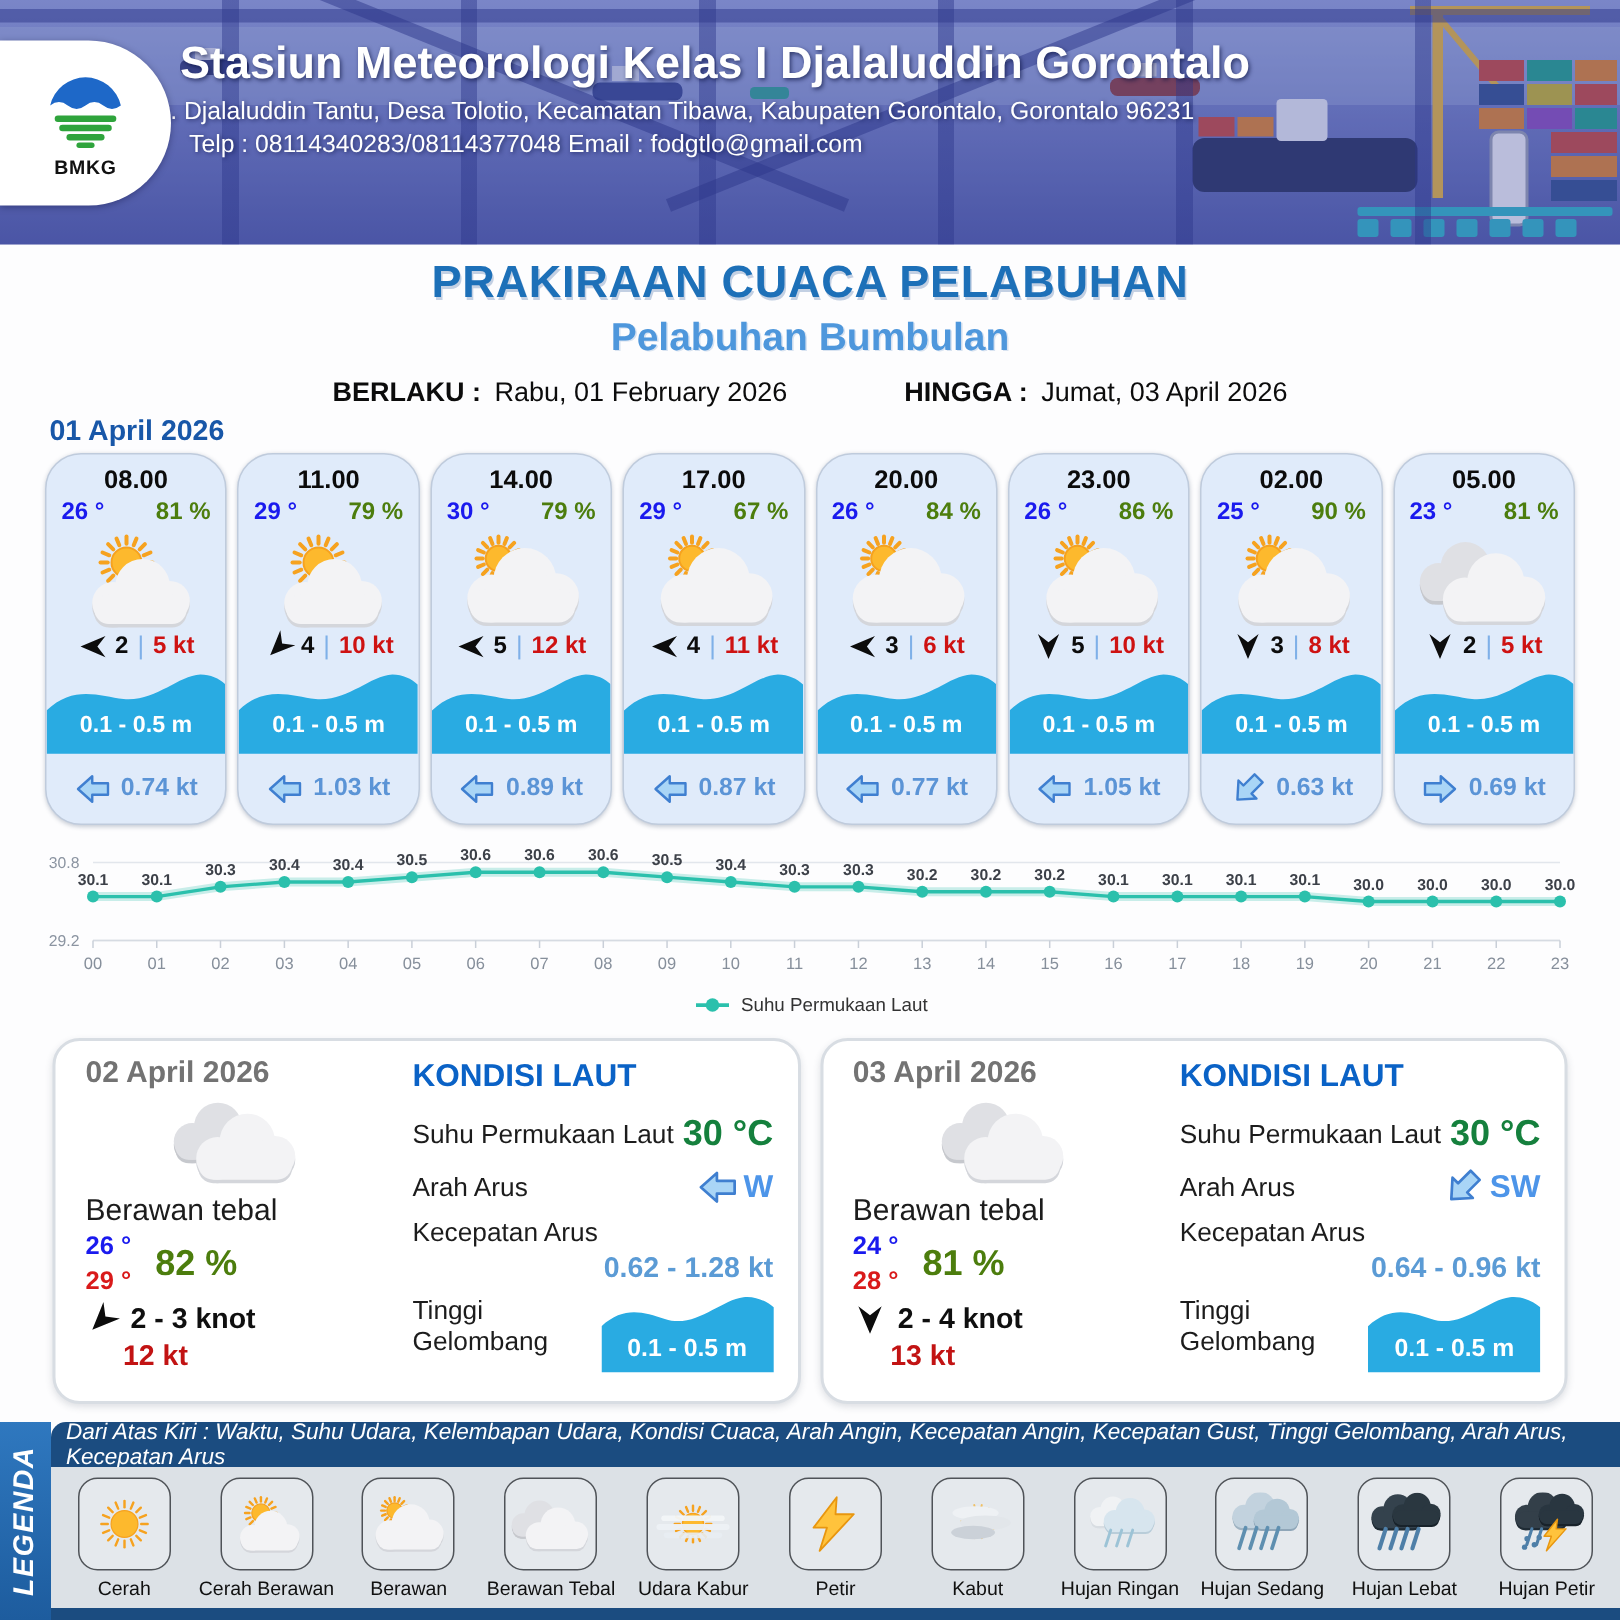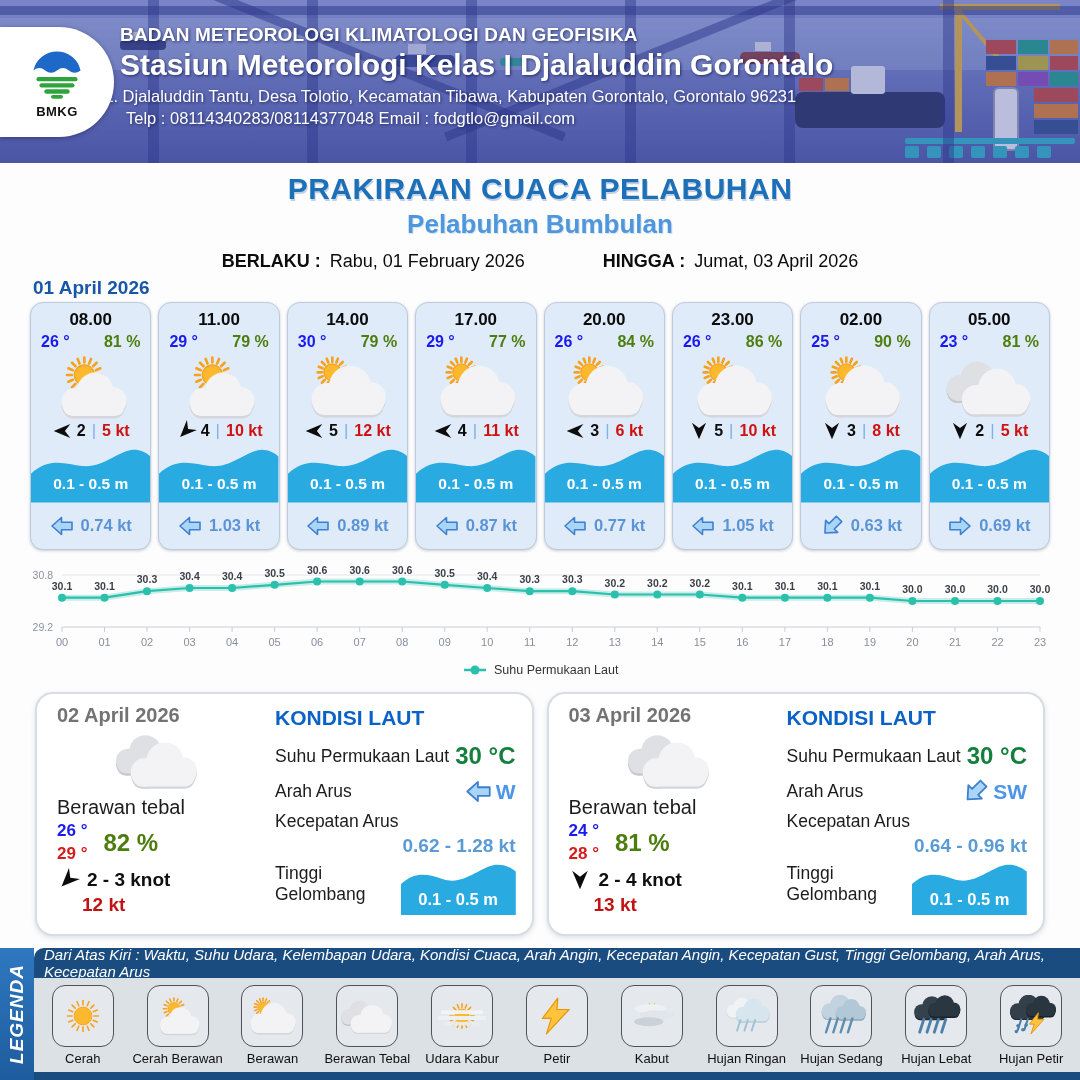--- a/index.html
+++ b/index.html
@@ -29,21 +29,21 @@
   .t-main{font-size:30px;font-weight:bold;color:#1d70b8;letter-spacing:.5px;
     text-shadow:1px 2px 0 rgba(185,200,222,.85)}
   .t-sub{font-size:26px;font-weight:bold;color:#4e97dc;margin-top:3px;text-shadow:1px 1px 0 rgba(200,215,235,.7)}
   .validity{margin-top:11px;font-size:18px;color:#0c0c0c;display:flex;justify-content:center;gap:78px}
   .vitem{display:flex;gap:9px;align-items:baseline}
   .vlabel{font-weight:bold}
   .date1{position:absolute;left:33px;top:277px;font-size:19px;font-weight:bold;color:#1857a8}
 
   
   .cards{position:absolute;left:30px;top:302px;width:1020px;display:flex;gap:7px}
-  .fcard{flex:1;height:246px;background:#e0ebfa;border:1px solid #bfcbdc;border-radius:13px;
+  .fcard{flex:1;height:246px;background:#e0ebfa;border:1px solid #bfcbdc;border-radius:24px;
     box-shadow:0 1px 3px rgba(40,60,90,.25);display:flex;flex-direction:column;overflow:hidden}
   .ftime{text-align:center;font-weight:bold;font-size:17px;color:#0b0b0b;margin-top:7px}
   .ftrow{display:flex;justify-content:space-between;padding:0 10px;margin-top:3px;font-weight:bold;font-size:16px}
   .ftemp{color:#1a1aee}.fhum{color:#4c7d0d}
   .ficon{height:70px;display:flex;align-items:center;justify-content:center;margin-top:2px}
   .ficon svg{width:86px;height:64px}
   .fwind{display:flex;align-items:center;justify-content:center;gap:5px;margin-top:1px;font-size:16px;font-weight:bold;color:#0c0c0c}
   .dart{width:20px;height:20px;display:inline-flex}
   .dart svg{width:100%;height:100%}
   .fdiv{color:#7fb0e8;font-weight:normal;font-size:17px;margin:0 1px}
@@ -168,21 +168,20 @@
           <rect x="7" y="26.5" width="34" height="3.6" rx="1.8"></rect>
           <rect x="9.5" y="31.6" width="29" height="3.6" rx="1.8"></rect>
           <rect x="13.5" y="36.7" width="21" height="3.6" rx="1.8"></rect>
           <rect x="19" y="41.4" width="10" height="3" rx="1.5"></rect>
         </g>
       </svg>
       <div class="logo-text">BMKG</div>
     </div>
 
     <div class="header-text">
-      <div class="ht-org">BADAN METEOROLOGI KLIMATOLOGI DAN GEOFISIKA</div>
       <div class="ht-station">Stasiun Meteorologi Kelas I Djalaluddin Gorontalo</div>
       <div class="ht-address">JL. Djalaluddin Tantu, Desa Tolotio, Kecamatan Tibawa, Kabupaten Gorontalo, Gorontalo 96231</div>
       <div class="ht-contact">Telp : 08114340283/08114377048 Email : fodgtlo@gmail.com</div>
     </div>
   </header>
 
   <section class="titleblock">
     <div class="t-main">PRAKIRAAN CUACA PELABUHAN</div>
     <div class="t-sub">Pelabuhan Bumbulan</div>
     <div class="validity">
@@ -389,21 +388,21 @@
               <path d="M2 12 L11.5 3.5 L11.5 8.2 L22 8.2 L22 15.8 L11.5 15.8 L11.5 20.5 Z" fill="#A9D5F6" stroke="#3F7FD0" stroke-width="1.6" stroke-linejoin="round"></path>
             </svg>
           </span>
           <span class="fcurval">0.89 kt</span>
         </div>
       </div>
       <div class="fcard">
         <div class="ftime">17.00</div>
         <div class="ftrow">
           <span class="ftemp">29 °</span>
-          <span class="fhum">77 %</span>
+          <span class="fhum">67 %</span>
         </div>
         <div class="ficon">
           <svg viewBox="0 0 64 48">
             <line x1="28.9" y1="13.0" x2="32.0" y2="13.0" stroke="#F6A21F" stroke-width="2" stroke-linecap="round"></line>
             <line x1="28.3" y1="16.0" x2="31.2" y2="17.2" stroke="#F6A21F" stroke-width="2" stroke-linecap="round"></line>
             <line x1="26.6" y1="18.6" x2="28.8" y2="20.8" stroke="#F6A21F" stroke-width="2" stroke-linecap="round"></line>
             <line x1="24.0" y1="20.3" x2="25.2" y2="23.2" stroke="#F6A21F" stroke-width="2" stroke-linecap="round"></line>
             <line x1="21.0" y1="20.9" x2="21.0" y2="24.0" stroke="#F6A21F" stroke-width="2" stroke-linecap="round"></line>
             <line x1="18.0" y1="20.3" x2="16.8" y2="23.2" stroke="#F6A21F" stroke-width="2" stroke-linecap="round"></line>
             <line x1="15.4" y1="18.6" x2="13.2" y2="20.8" stroke="#F6A21F" stroke-width="2" stroke-linecap="round"></line>

